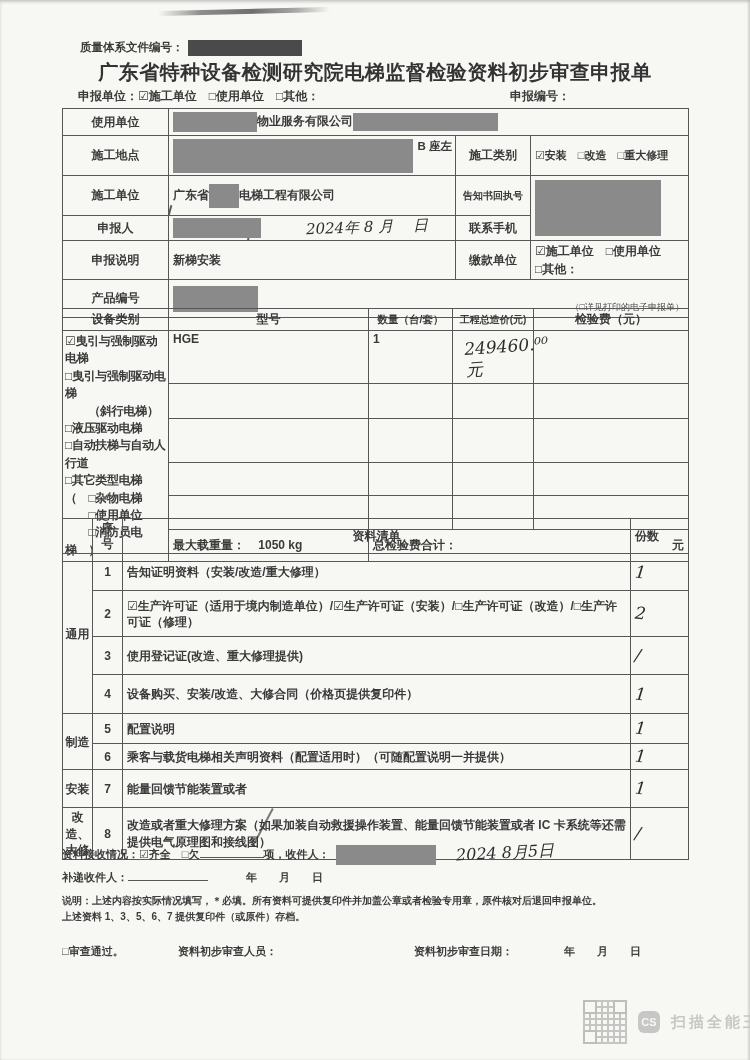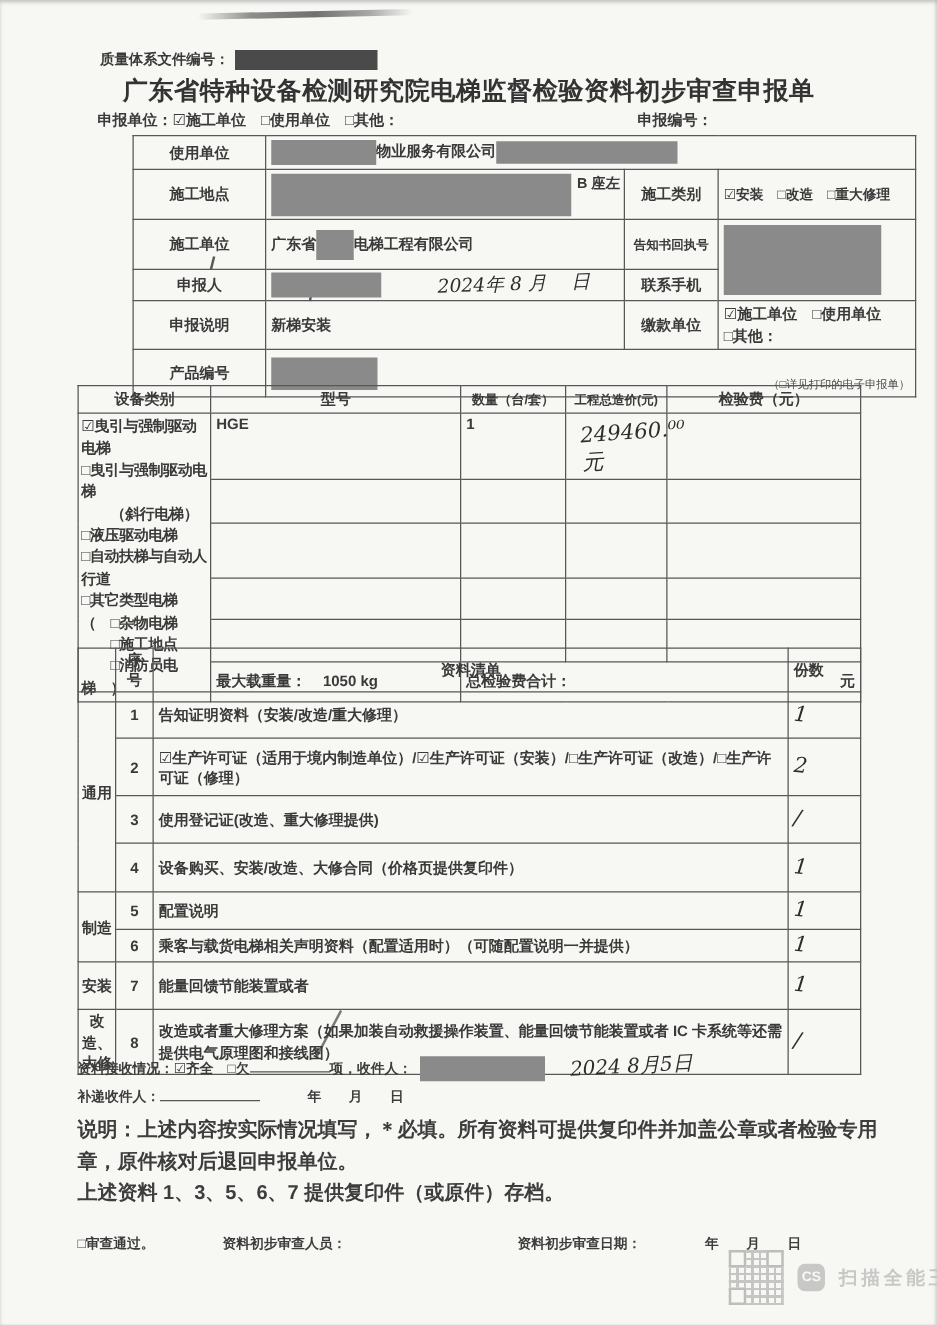--- a/index.html
+++ b/index.html
@@ -25,21 +25,21 @@
   .subline{position:absolute;left:78px;top:88px;width:610px;font-size:12px;font-weight:bold;}
   .subline .declare-no{position:absolute;left:432px;top:0;}
   
   table.t{border-collapse:collapse;table-layout:fixed;position:absolute;left:62px;}
   table.t td{border:1px solid #575757;font-size:12px;font-weight:bold;color:#3a3a3a;
     padding:1px 4px;vertical-align:middle;overflow:hidden;}
   td.lbl{text-align:center;}
   td.sm{font-size:10.5px;padding:1px 2px;text-align:center;}
   .redact{display:inline-block;background:#8a8a8a;vertical-align:middle;}
   .hand{font-family:"DejaVu Serif","Liberation Serif",serif;font-style:italic;font-weight:normal;color:#2d2d2d;}
-  .info-t{top:108px;width:626px;margin-left:44px;}
+  .info-t{top:108px;width:626px;}
   .equip-t{top:308px;width:626px;}
   .equip-t td{padding:1px 3px;}
   .cat-cell{font-size:9.5px;line-height:1.45;padding:2px 1px 2px 2px !important;vertical-align:top;letter-spacing:-.3px;}
   .price-hand{font-size:17px;transform:rotate(-4deg);display:inline-block;margin-left:8px;}
   .check-t{top:518px;width:626px;}
   .check-t td{font-size:11.5px;line-height:1.35;}
   .grp{font-size:10px;text-align:center;padding:1px 0 !important;word-break:break-all;line-height:1.25;}
   .seq{text-align:center;}
   .cnt{text-align:left;}
   .cnt .hand{font-size:17px;display:inline-block;transform:rotate(6deg);}
@@ -49,21 +49,21 @@
   .prod-note{position:absolute;right:4px;bottom:3px;font-size:9px;font-weight:normal;color:#4a4a4a;}
   .pay-cell{font-size:11px;line-height:1.5;}
   .fee-total{display:flex;justify-content:space-between;align-items:center;}
   
   .footer{position:absolute;left:62px;top:843px;width:640px;font-size:11px;font-weight:bold;color:#3d3d3d;}
   .f-line{position:relative;margin-bottom:4px;}
   .blank{display:inline-block;border-bottom:1px solid #555;height:11px;vertical-align:baseline;}
   .f1 .redact{width:100px;height:20px;margin:0 6px;}
   .f1 .hand{font-size:16px;display:inline-block;transform:rotate(-3deg);margin-left:14px;}
   .f2 .ymd{margin-left:38px;}
-  .notes{margin-top:8px;font-size:16px;line-height:1.55;}
+  .notes{margin-top:8px;font-size:10px;line-height:1.55;}
   .approve-line{position:relative;margin-top:20px;height:16px;}
   .approve-line span{position:absolute;top:0;}
   .ap1{left:0;} .ap2{left:116px;} .ap3{left:352px;} .ap4{left:502px;}
   
   .wm{position:absolute;left:583px;top:1000px;display:flex;align-items:center;gap:11px;opacity:.9;}
   .qr{width:44px;height:44px;position:relative;opacity:.62;
     background-image:
       repeating-linear-gradient(90deg,#9f9f9f 0 2px,transparent 2px 6px),
       repeating-linear-gradient(0deg,#9f9f9f 0 2px,transparent 2px 6px);}
   .qr i{position:absolute;width:10px;height:10px;border:2px solid #909090;background:#f7f7f4;}
@@ -169,21 +169,21 @@
     </tr>
     <tr style="height:27px">
       <td rowspan="6" class="cat-cell">
         <div>☑曳引与强制驱动电梯</div>
         <div>□曳引与强制驱动电梯</div>
         <div>　　（斜行电梯）</div>
         <div>□液压驱动电梯</div>
         <div>□自动扶梯与自动人行道</div>
         <div>□其它类型电梯</div>
         <div>（　□杂物电梯</div>
-        <div>　　□施工地点</div>
+        <div>　　□使用单位</div>
         <div>　　□消防员电梯　）</div>
       </td>
       <td style="vertical-align:top">HGE</td>
       <td style="vertical-align:top">1</td>
       <td style="overflow:visible"><span class="hand price-hand">249460.⁰⁰元</span></td>
       <td></td>
     </tr>
     <tr style="height:30px">
           <td></td>
           <td></td>

